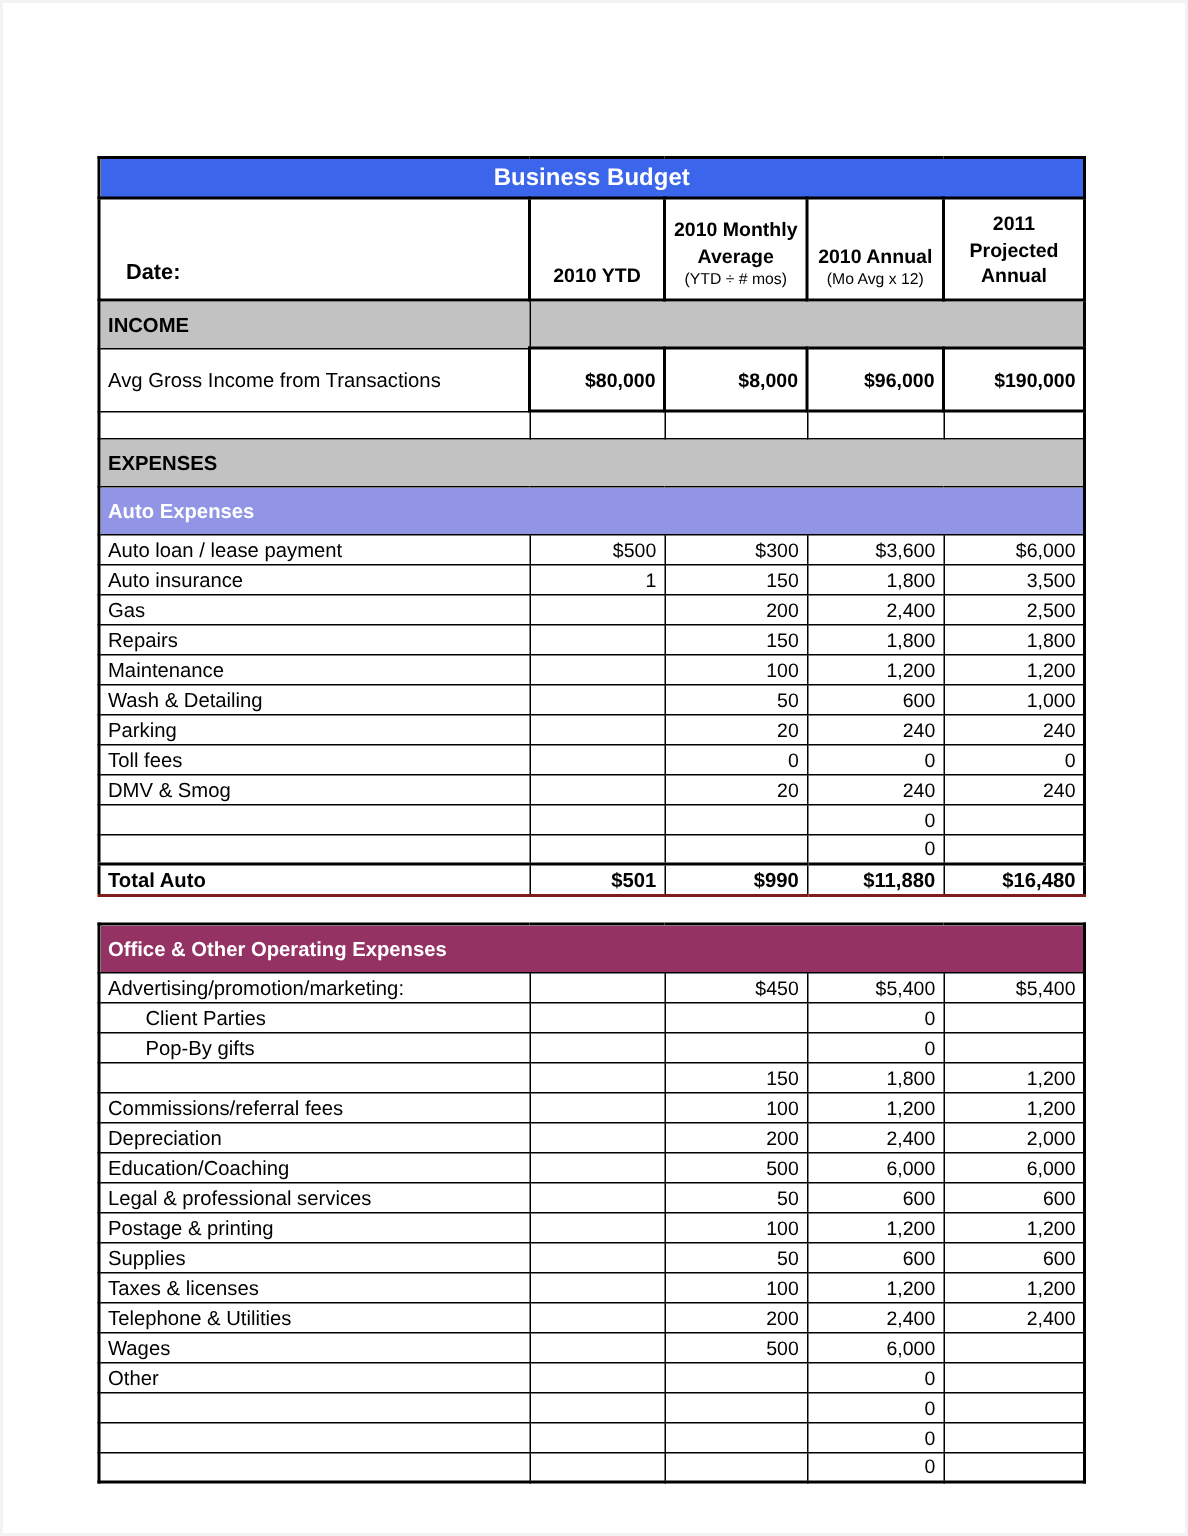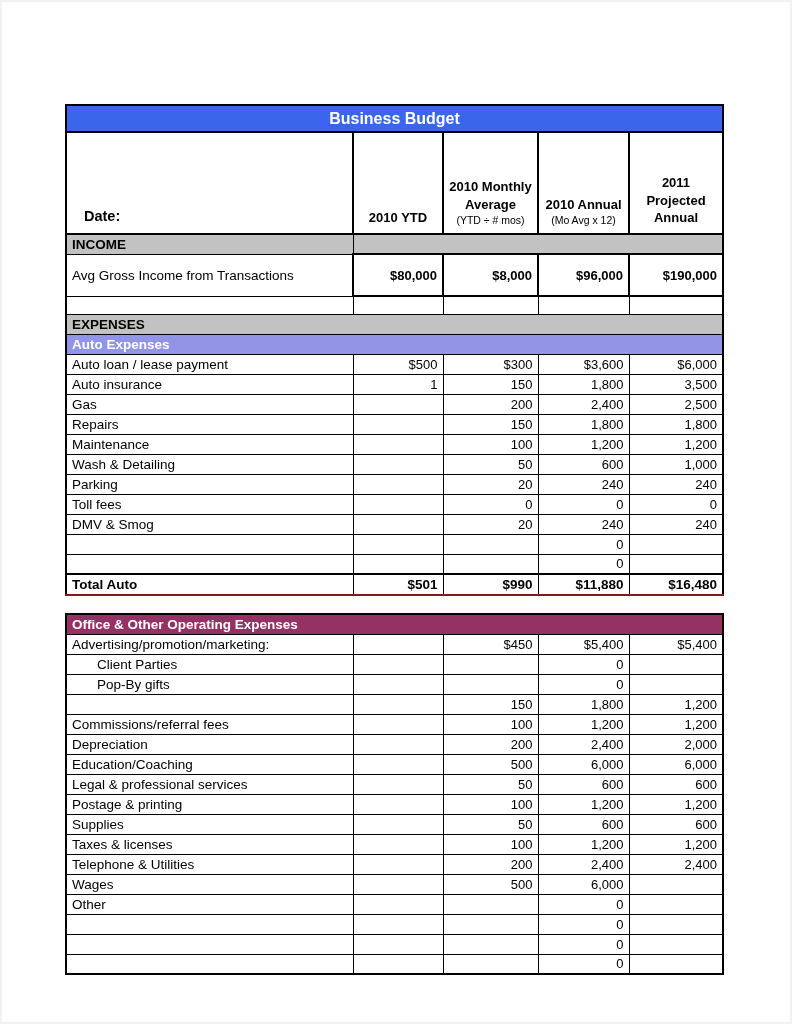--- a/index.html
+++ b/index.html
@@ -14,29 +14,29 @@
     font-size:13.5px;
   }
   td,th{box-sizing:border-box;overflow:hidden;white-space:nowrap;}
   
   .title-cell{
     background:var(--title_bar);color:#fff;font-weight:bold;font-size:16px;
     text-align:center;height:27px;border:2px solid #000;
   }
   
   .header-row th{
-    border:2px solid #000;height:102px;vertical-align:bottom;
+    border:2px solid #000;height:68px;vertical-align:bottom;
     font-weight:bold;font-size:13px;text-align:center;padding:3px 2px 6px 2px;
     white-space:normal;line-height:1.35;
   }
   .header-row th.date-cell{text-align:left;font-size:14.5px;padding-left:17px;}
   .hnote{font-weight:normal;font-size:10.5px;line-height:1.2;margin-top:1px;}
   
   .band{
-    font-weight:bold;font-size:13.5px;height:20px;padding:1px 5px;
+    font-weight:bold;font-size:13.5px;height:32px;padding:1px 5px;
     border:1px solid #000;vertical-align:middle;
   }
   .band.gray{background:var(--section_band);color:#000;}
   .band.periwinkle{background:var(--auto_band);color:#fff;}
   .band.maroon{background:var(--office_band);color:#fff;}
   .expenses-band td{border-top:1px solid #1d4ed8;}
   
   tbody td{border:1px solid #000;height:20px;padding:1px 5px;vertical-align:middle;}
   td.num{text-align:right;font-size:13px;}
   td.label-col{text-align:left;}

